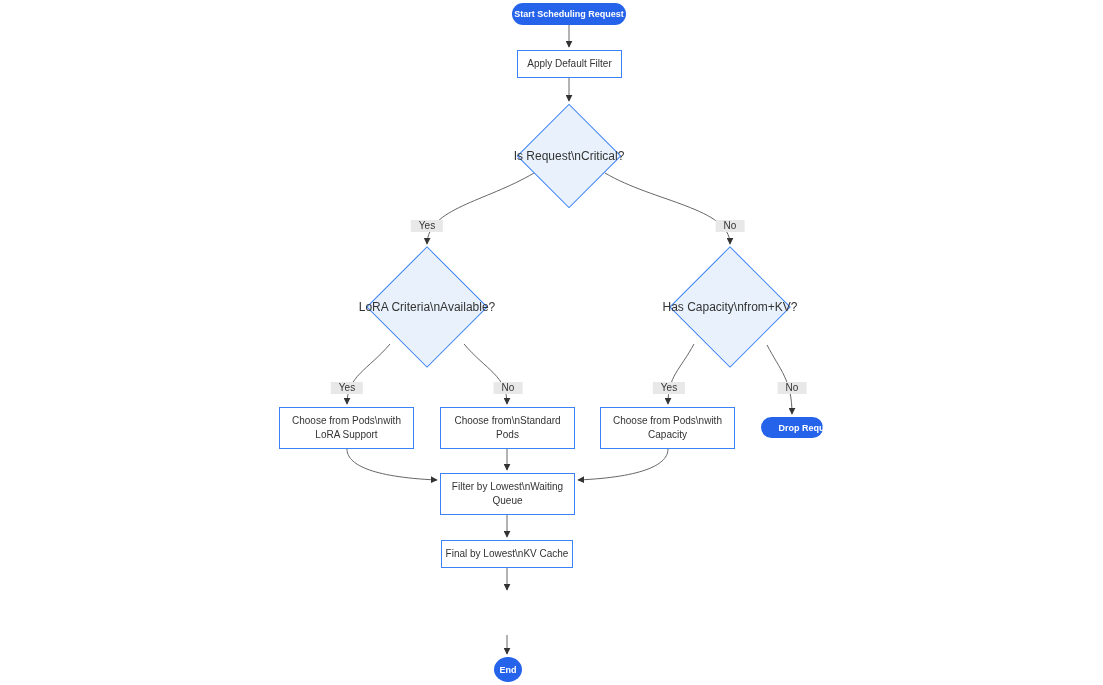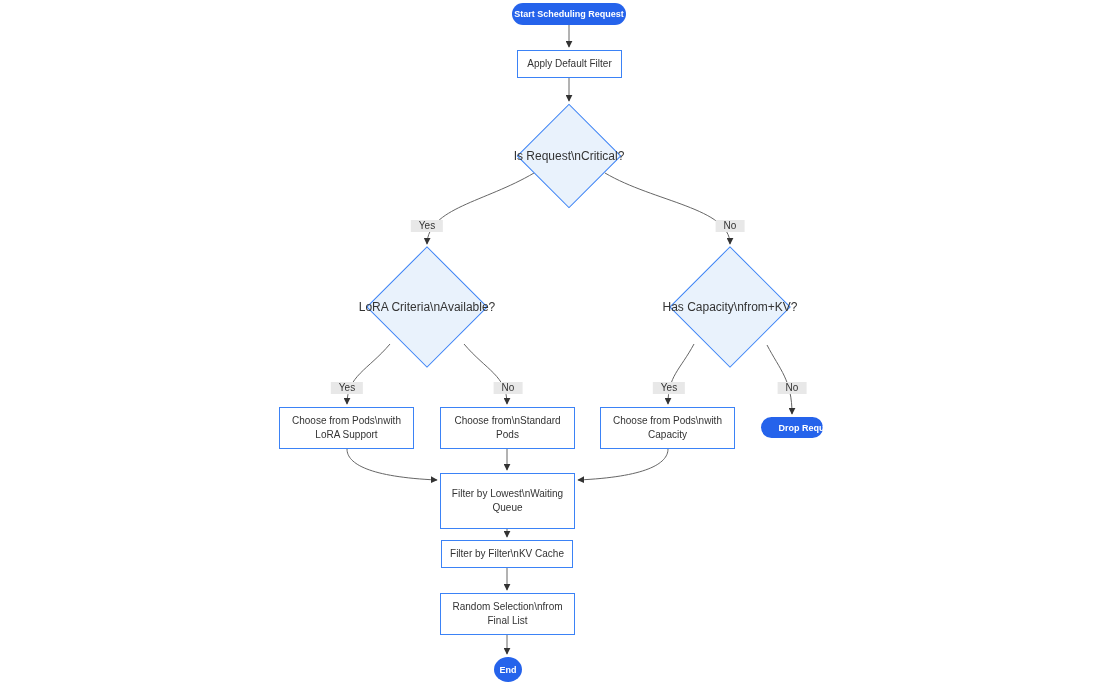--- a/index.html
+++ b/index.html
@@ -139,29 +139,25 @@
     <span class="line">Pods</span>
   </div>
 
   <div class="node node-rect" style="left:600px; top:407px; width:135px; height:42px;">
     <span class="line">Choose from Pods\nwith</span>
     <span class="line">Capacity</span>
   </div>
 
   <div class="node node-pill" style="left:761px; top:417px; width:62px; height:21px; border-radius:10.5px;padding-left:32px;">Drop Request</div>
 
-  <div class="node node-rect" style="left:440px; top:473px; width:135px; height:56px;">
+  <div class="node node-rect" style="left:440px; top:473px; width:135px; height:42px;">
     <span class="line">Filter by Lowest\nWaiting</span>
     <span class="line">Queue</span>
   </div>
 
   <div class="node node-rect" style="left:441px; top:540px; width:132px; height:28px;">
-    <span class="line">Filter by Filter\nKV Cache</span>
+    <span class="line">Final by Lowest\nKV Cache</span>
   </div>
 
-  <div class="node node-rect" style="left:440px; top:593px; width:135px; height:42px;">
-    <span class="line">Random Selection\nfrom</span>
-    <span class="line">Final List</span>
-  </div>
 
   <div class="node node-pill" style="left:494px; top:657px; width:28px; height:25px; border-radius:50%;">End</div>
 
 </div>
 
 </body></html>

